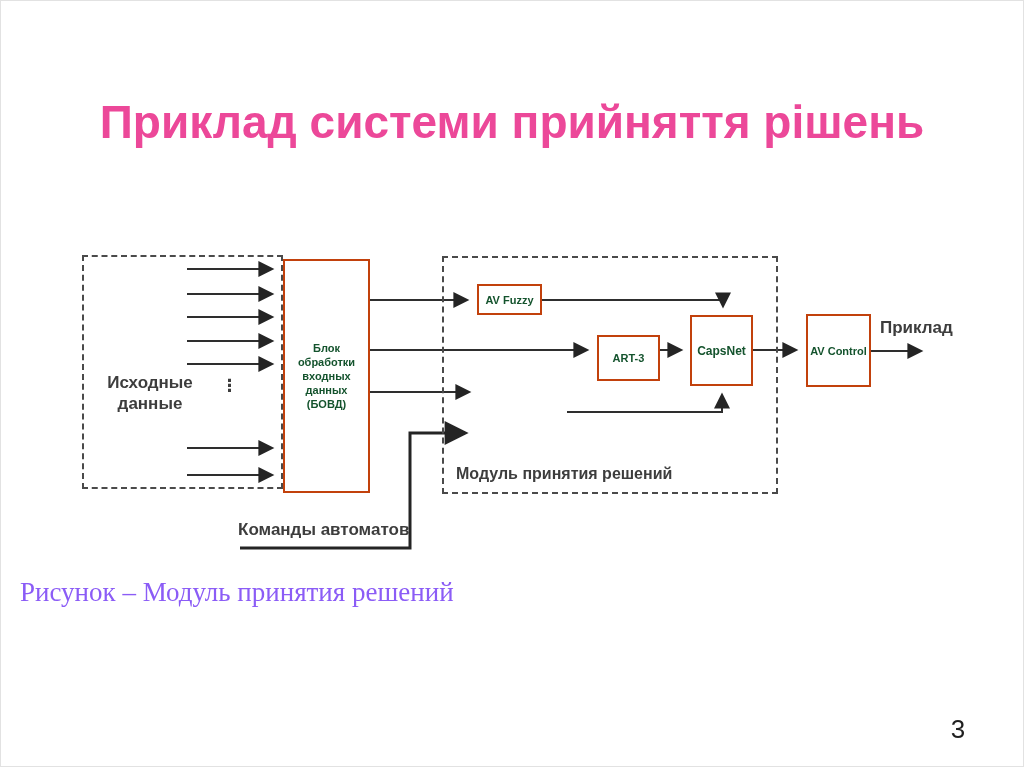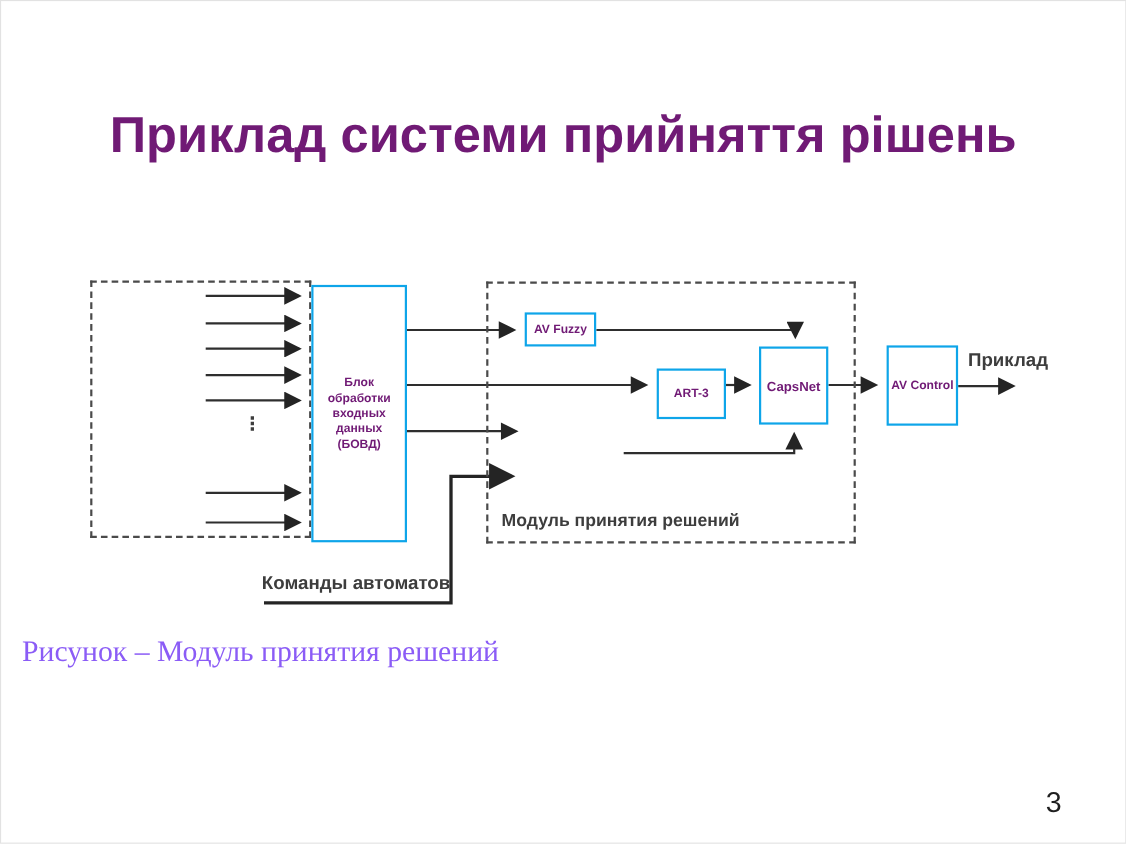--- a/index.html
+++ b/index.html
@@ -8,34 +8,34 @@
     background:#ffffff;
     font-family:"Liberation Sans","DejaVu Sans",sans-serif;
   }
   .slide-frame{
     position:absolute;inset:0;border:1px solid #e2e2e2;pointer-events:none;
   }
   .slide-title{
     position:absolute;left:0;top:64px;width:1024px;
     text-align:center;
     font-size:46px;font-weight:600;letter-spacing:0px;
-    color:#701a75;
+    color:#ec4899;
   }
   .diagram{position:absolute;left:0;top:0;width:1024px;height:767px;}
   .connector-layer{position:absolute;left:0;top:0;width:1024px;height:767px;}
 
   .dashed-box{
     position:absolute;border:2px dashed #4a4a4a;box-sizing:border-box;
     background:transparent;
   }
   .node-box{
-    position:absolute;border:2px solid #0ea5e9;box-sizing:border-box;
+    position:absolute;border:2px solid #c2410c;box-sizing:border-box;
     background:#fff;
     display:flex;align-items:center;justify-content:center;
-    text-align:center;color:#701a75;font-weight:600;
+    text-align:center;color:#14532d;font-weight:600;
   }
   .node-label{font-size:11px;line-height:14px;white-space:pre-line;}
 
   .free-label{
     position:absolute;color:#3d3d3d;font-weight:600;white-space:nowrap;
   }
   .input-data-label{
     left:96px;top:372px;width:108px;text-align:center;
     font-size:17px;line-height:21px;white-space:normal;
   }
@@ -95,20 +95,21 @@
 
       <path d="M753 350 H796" marker-end="url(#arrow)"></path>
 
       <path d="M871 351 H921" marker-end="url(#arrow)"></path>
     </g>
 
     <path d="M240 548 H410 V433 H465" stroke="#242424" stroke-width="3" marker-end="url(#arrow)"></path>
   </svg>
 
   <div class="dashed-box" style="left:82px;top:255px;width:201px;height:234px;"></div>
+  <div class="free-label input-data-label">Исходные данные</div>
   <div class="free-label dots-label">⋮</div>
 
   <div class="node-box" style="left:283px;top:259px;width:87px;height:234px;">
     <span class="node-label">Блок
 обработки
 входных
 данных
 (БОВД)</span>
   </div>
 

